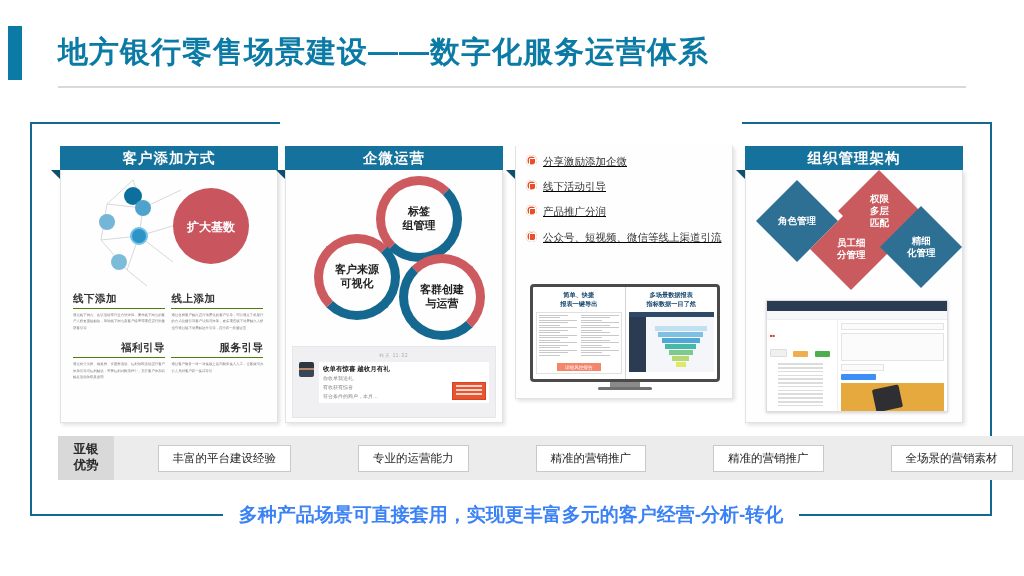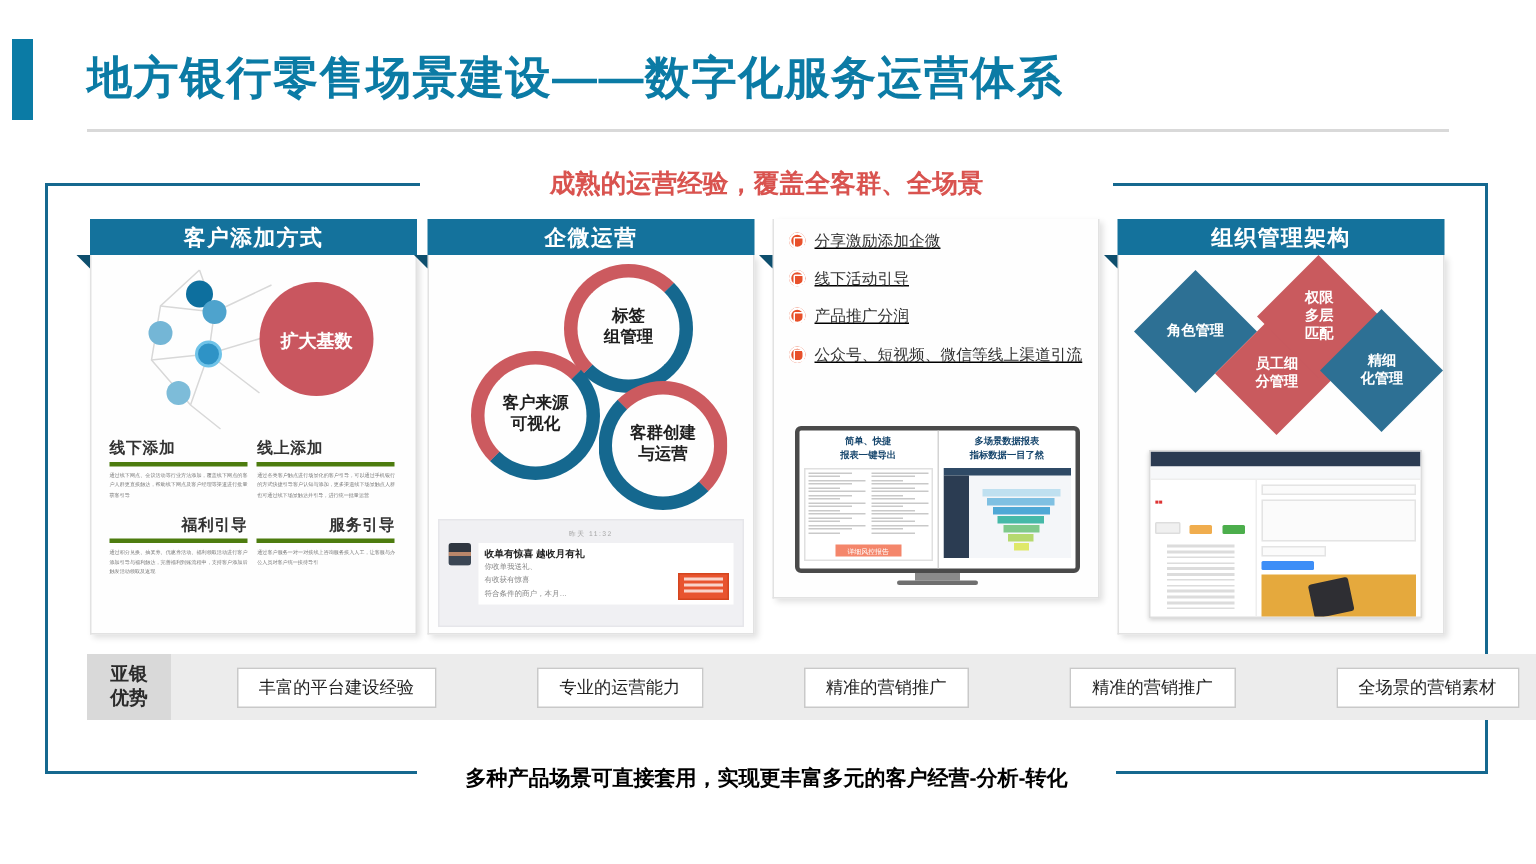--- a/index.html
+++ b/index.html
@@ -30,21 +30,21 @@
   .frame .e-bot-r{right:0;bottom:0;height:2px;width:248px;}
 
   .banner-top{
     position:absolute;left:0;right:0;top:-11px;text-align:center;
     font-size:17px;font-weight:bold;color:#d9534f;
   }
   .banner-top span{background:#ffffff;padding:0 14px;}
 
   .banner-bottom{
     position:absolute;left:0;right:0;bottom:-12px;text-align:center;
-    font-size:14px;font-weight:bold;color:#000000;
+    font-size:19px;font-weight:bold;color:#3b82f6;
   }
   .banner-bottom span{background:#ffffff;padding:0 16px;}
 
   
   .cols{position:absolute;left:32px;top:146px;width:958px;height:280px;}
   .col{position:absolute;top:0;width:218px;height:278px;}
   .col.c0{left:28px;}
   .col.c1{left:253px;}
   .col.c2{left:483px;}
   .col.c3{left:713px;}
@@ -64,21 +64,21 @@
     box-shadow:2px 2px 4px rgba(0,0,0,.12);
     overflow:hidden;
   }
 
   
   .netgraph{position:absolute;left:0;top:4px;width:218px;height:118px;}
   .blurbs{position:absolute;left:12px;top:122px;width:194px;}
   .blurb{display:inline-block;width:92px;vertical-align:top;margin:0 2px 4px 0;}
   .blurb h4{
     margin:0 0 2px 0;font-size:10.5px;font-weight:bold;color:#333;
-    border-bottom:3px solid #4d7c0f;padding-bottom:2px;letter-spacing:.5px;
+    border-bottom:1px solid #4d7c0f;padding-bottom:2px;letter-spacing:.5px;
   }
   .blurb p{
     margin:3px 0 0 0;font-size:3.4px;line-height:1.9;color:#7a7a7a;
     text-align:justify;word-break:break-all;
   }
   .blurb.lower h4{margin-top:6px;text-align:right;}
 
   
   .rings{position:absolute;left:0;top:0;width:218px;height:172px;}
   .ring{position:absolute;border-radius:50%;}
@@ -207,23 +207,20 @@
   <div class="title">地方银行零售场景建设——数字化服务运营体系</div>
   <div class="title-rule"></div>
 
   <div class="frame">
     <div class="edge e-left"></div>
     <div class="edge e-right"></div>
     <div class="edge e-top-l"></div>
     <div class="edge e-top-r"></div>
     <div class="edge e-bot-l"></div>
     <div class="edge e-bot-r"></div>
-    <div class="banner-top">
-      <span>成熟的运营经验，覆盖全客群、全场景</span>
-    </div>
     <div class="banner-bottom">
       <span>多种产品场景可直接套用，实现更丰富多元的客户经营-分析-转化</span>
     </div>
   </div>
 
   <div class="cols">
 
     <div class="col c0">
       <div class="col-head">
         <span>客户添加方式</span>

